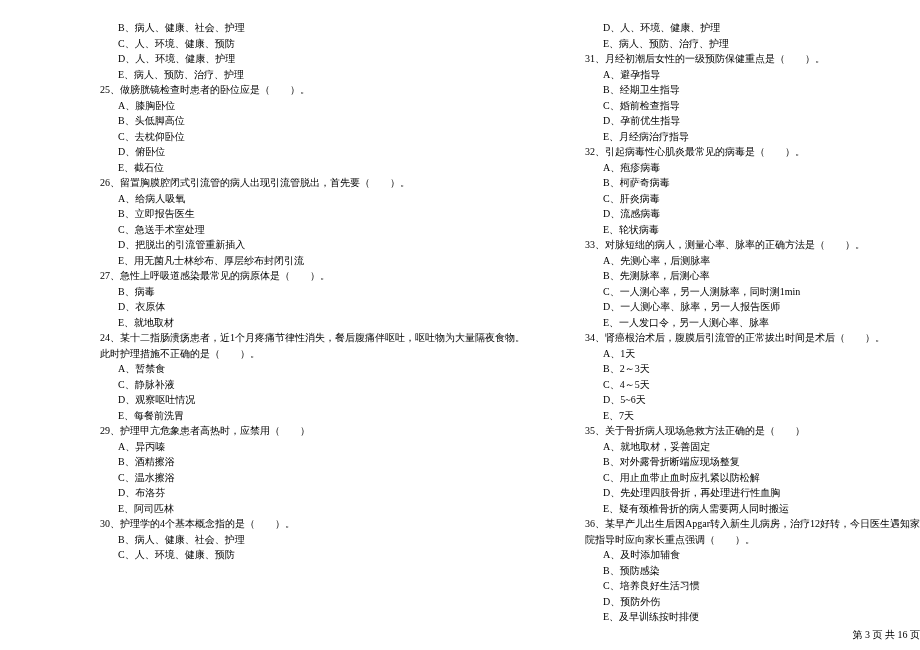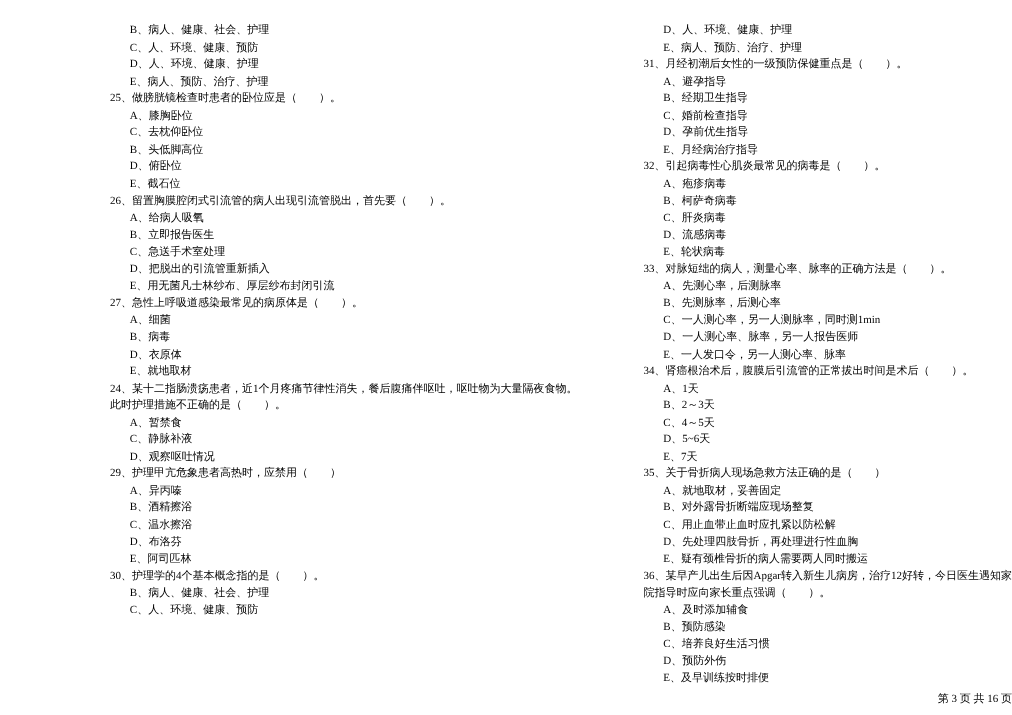--- a/index.html
+++ b/index.html
@@ -48,40 +48,40 @@
 <body>
 
 <div class="page-container">
   <div class="column" id="left-col">
       <div class="line indent-1">B、病人、健康、社会、护理</div>
       <div class="line indent-1">C、人、环境、健康、预防</div>
       <div class="line indent-1">D、人、环境、健康、护理</div>
       <div class="line indent-1">E、病人、预防、治疗、护理</div>
       <div class="line indent-0">25、做膀胱镜检查时患者的卧位应是（　　）。</div>
       <div class="line indent-1">A、膝胸卧位</div>
+      <div class="line indent-1">B、头低脚高位</div>
       <div class="line indent-1">C、去枕仰卧位</div>
-      <div class="line indent-1">B、头低脚高位</div>
       <div class="line indent-1">D、俯卧位</div>
       <div class="line indent-1">E、截石位</div>
       <div class="line indent-0">26、留置胸膜腔闭式引流管的病人出现引流管脱出，首先要（　　）。</div>
       <div class="line indent-1">A、给病人吸氧</div>
       <div class="line indent-1">B、立即报告医生</div>
       <div class="line indent-1">C、急送手术室处理</div>
       <div class="line indent-1">D、把脱出的引流管重新插入</div>
       <div class="line indent-1">E、用无菌凡士林纱布、厚层纱布封闭引流</div>
       <div class="line indent-0">27、急性上呼吸道感染最常见的病原体是（　　）。</div>
-      <div class="line indent-1">A、细菌</div>
       <div class="line indent-1">B、病毒</div>
       <div class="line indent-1">D、衣原体</div>
       <div class="line indent-1">E、就地取材</div>
       <div class="line indent-0">24、某十二指肠溃疡患者，近1个月疼痛节律性消失，餐后腹痛伴呕吐，呕吐物为大量隔夜食物。</div>
       <div class="line indent-0">此时护理措施不正确的是（　　）。</div>
       <div class="line indent-1">A、暂禁食</div>
       <div class="line indent-1">C、静脉补液</div>
       <div class="line indent-1">D、观察呕吐情况</div>
+      <div class="line indent-1">E、每餐前洗胃</div>
       <div class="line indent-0">29、护理甲亢危象患者高热时，应禁用（　　）</div>
       <div class="line indent-1">A、异丙嗪</div>
       <div class="line indent-1">B、酒精擦浴</div>
       <div class="line indent-1">C、温水擦浴</div>
       <div class="line indent-1">D、布洛芬</div>
       <div class="line indent-1">E、阿司匹林</div>
       <div class="line indent-0">30、护理学的4个基本概念指的是（　　）。</div>
       <div class="line indent-1">B、病人、健康、社会、护理</div>
       <div class="line indent-1">C、人、环境、健康、预防</div>
     </div>

